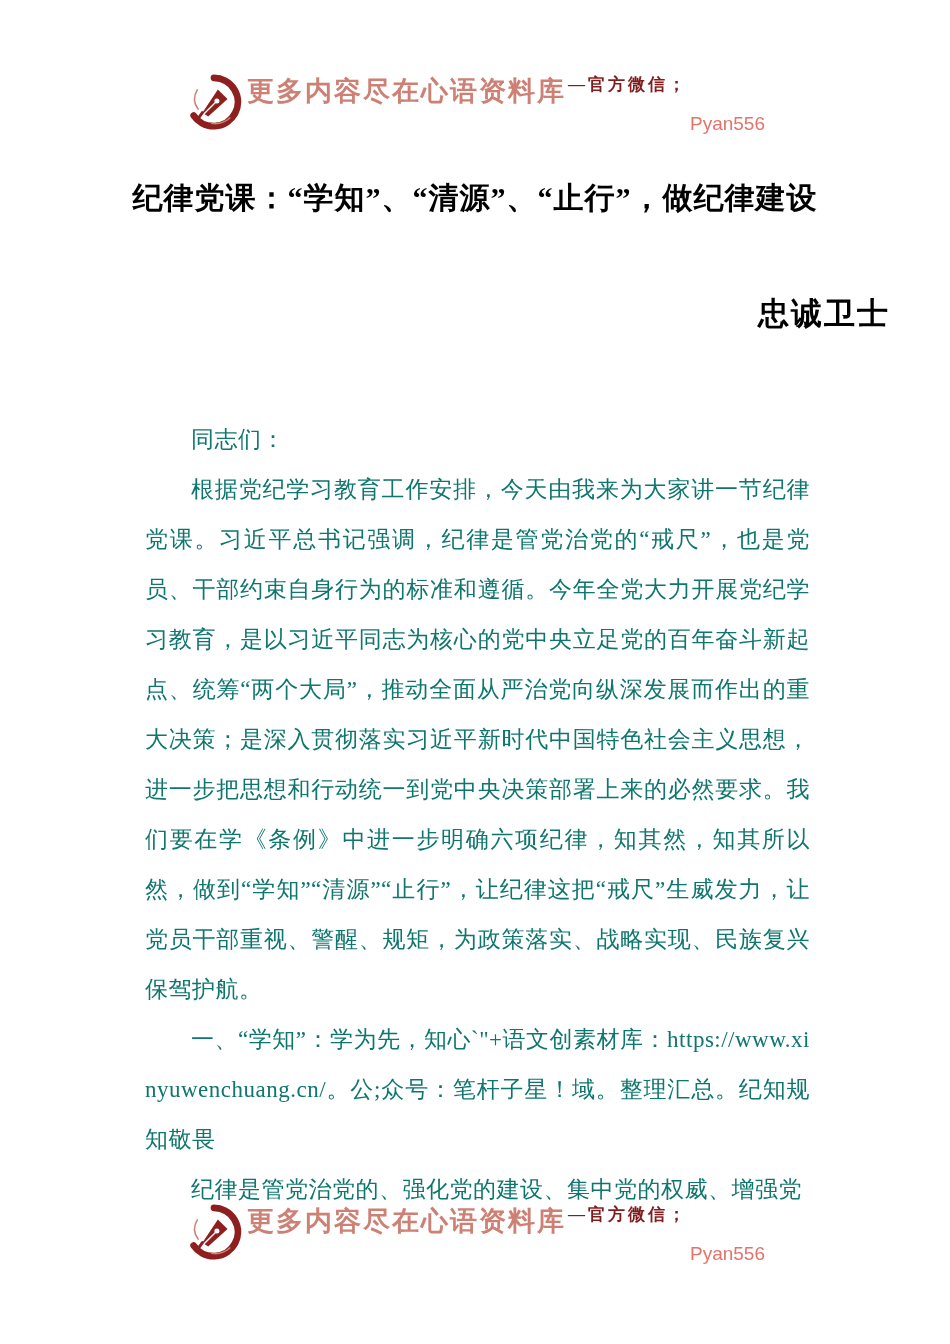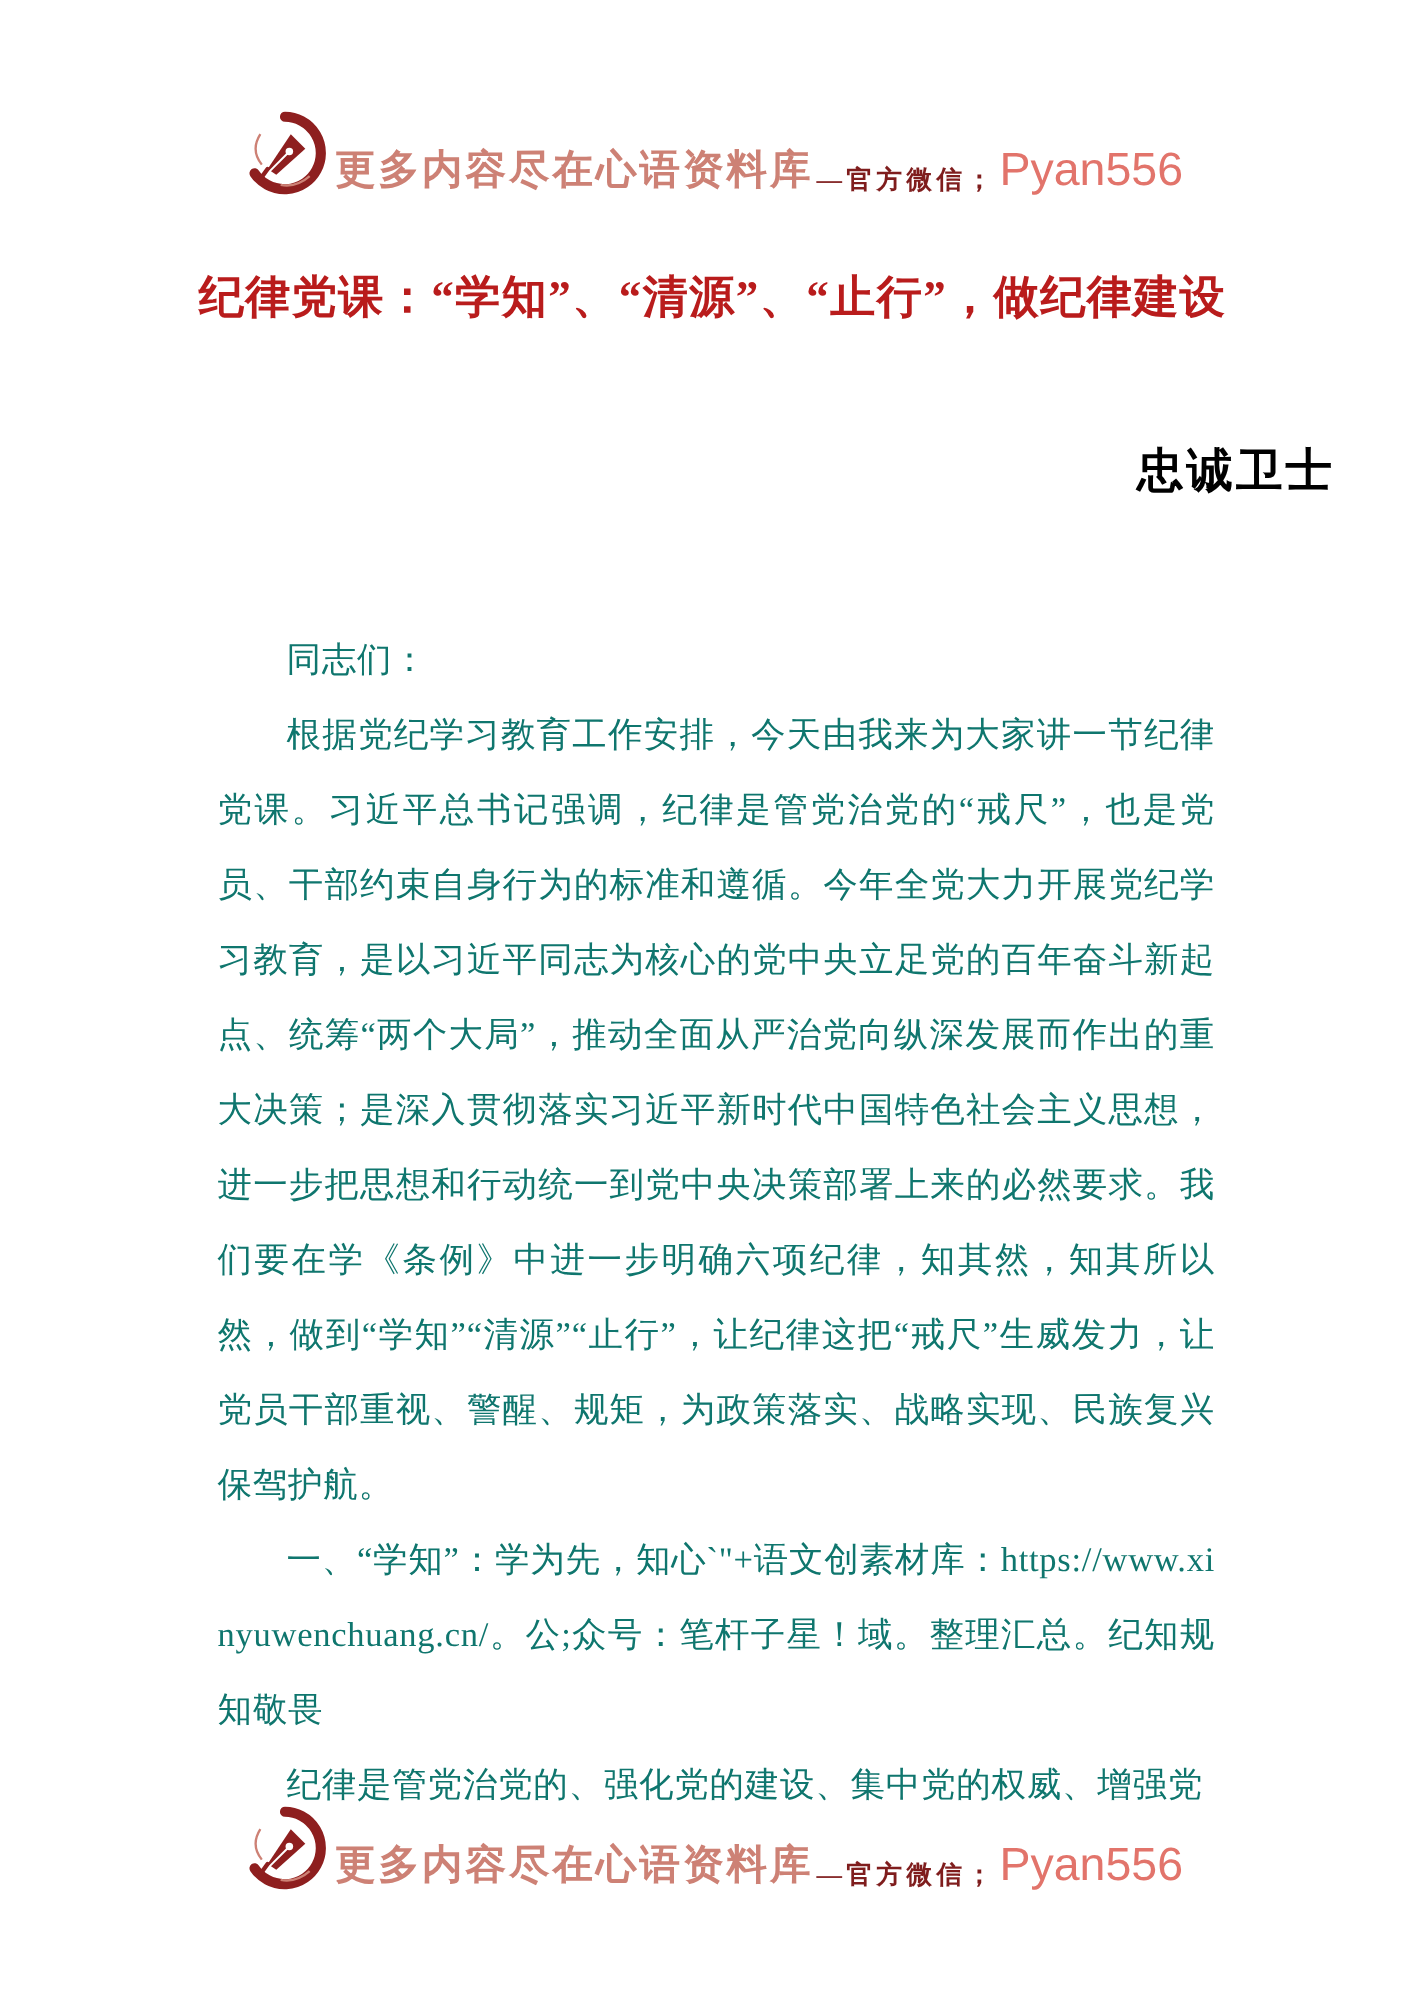--- a/index.html
+++ b/index.html
@@ -10,21 +10,21 @@
     font-family: "Liberation Sans", "DejaVu Sans", sans-serif;
     overflow: hidden;
   }
   .page {
     position: absolute; inset: 0;
     background: #ffffff;
   }
   
   .watermark {
     position: absolute; left: 0; right: 0;
-    display: flex; align-items: flex-end; justify-content: center;
+    display: flex; align-items: flex-start; justify-content: center;
     gap: 2px;
     white-space: nowrap;
   }
   .watermark.header { top: 73px; }
   .watermark.footer { top: 1203px; }
   .wm-logo { width: 58px; height: 58px; flex: 0 0 auto; margin-right: 2px; }
   .wm-brand {
     color: #cd8175;
     font-size: 27px;
     font-weight: bold;
@@ -33,28 +33,29 @@
   }
   .wm-sep {
     color: #7f1d1d;
     font-size: 17px;
     font-weight: bold;
     letter-spacing: 3px;
     font-family: "Liberation Serif", "DejaVu Serif", serif;
   }
   .wm-id {
     color: #e2746b;
-    font-size: 31px;
+    font-size: 19px;
     font-family: "Liberation Sans", "DejaVu Sans", sans-serif;
+    margin-top: 40px;
   }
   
   .doc-title-line1 {
     position: absolute; top: 178px; left: 60px; right: 60px;
     text-align: center;
-    font-size: 30px; font-weight: bold; color: #b91c1c;
+    font-size: 30px; font-weight: bold; color: #000000;
     letter-spacing: 1px;
     font-family: "Liberation Serif", "DejaVu Serif", serif;
   }
   .doc-title-line2 {
     position: absolute; top: 293px; left: 60px; right: 60px;
     text-align: right;
     font-size: 31px; font-weight: bold; color: #000000;
     letter-spacing: 2px;
     font-family: "Liberation Serif", "DejaVu Serif", serif;
   }

